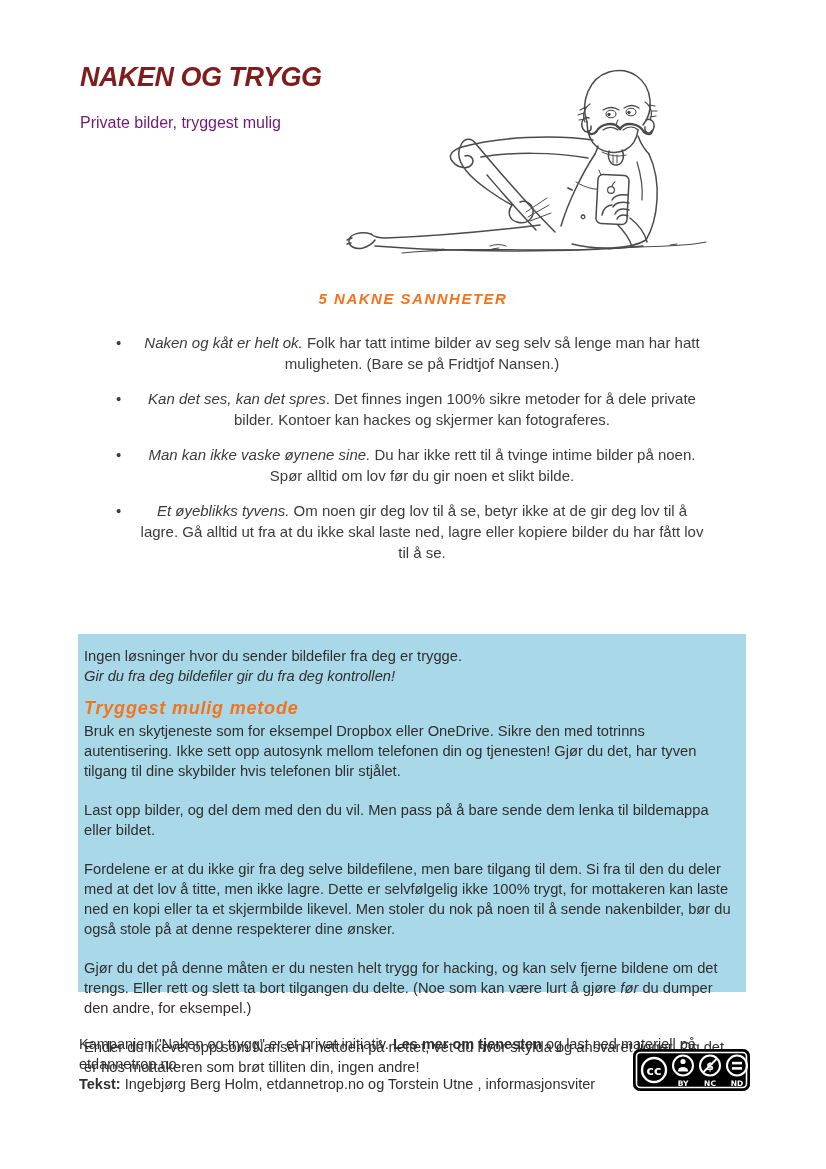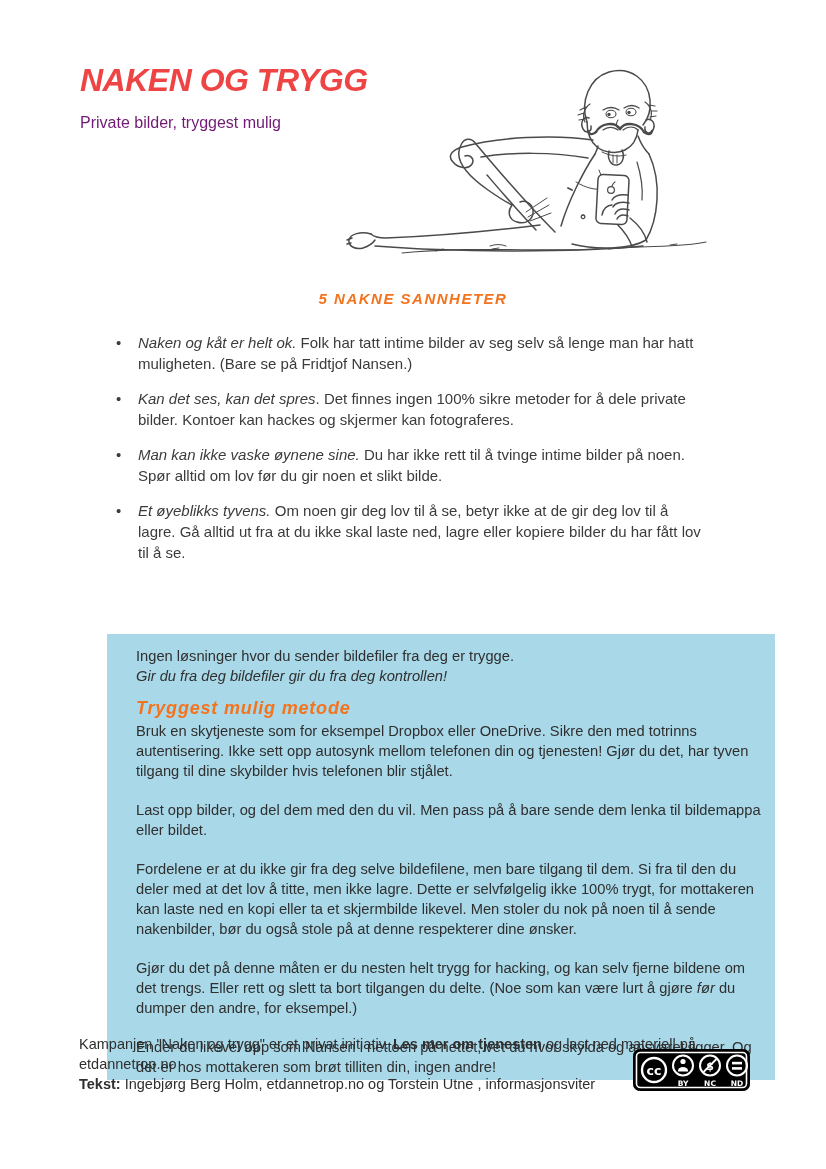--- a/index.html
+++ b/index.html
@@ -7,51 +7,51 @@
   .page {
     position:relative;
     width:826px; height:1169px;
     background:#ffffff;
     font-family:"Liberation Sans", sans-serif;
     color:#3b3b3b;
     overflow:hidden;
   }
   .title {
     position:absolute; left:80px; top:62px;
-    font-size:32px; font-weight:bold; font-style:italic;
-    letter-spacing:-0.5px; color:#ef4444; white-space:nowrap;
+    font-size:27px; font-weight:bold; font-style:italic;
+    letter-spacing:-0.5px; color:#7f1d1d; white-space:nowrap;
   }
   .subtitle {
     position:absolute; left:80px; top:114px;
     font-size:16px; color:#701a75;
   }
   .art {
     position:absolute; left:340px; top:62px;
   }
   .section-heading {
     position:absolute; left:79px; top:290px; width:668px;
     text-align:center; font-size:15px; font-weight:bold; font-style:italic;
     letter-spacing:1.5px; color:#f4731d;
   }
   .truths {
     position:absolute; left:79px; top:332px; width:650px;
     list-style:none;
   }
   .truths li {
     position:relative; margin-left:37px; padding-left:22px; width:590px;
-    font-size:15px; line-height:21px; margin-bottom:14px; color:#3b3b3b;
+    font-size:15px; line-height:21px; margin-bottom:14px; color:#3b3b3b;text-align:center;
   }
   .truths li::before {
     content:"•"; position:absolute; left:0; top:0; font-size:15px; color:#3b3b3b;
   }
   .lead { font-style:italic; }
   .infobox {
-    position:absolute; left:78px; top:634px; width:668px; height:446px;
-    background:#a9d8e8; padding:12px 14px 10px 29px;
-    font-size:14.7px; line-height:20px; color:#2f2f2f;margin-left:29px;
+    position:absolute; left:78px; top:634px; width:668px; height:358px;
+    background:#a9d8e8; padding:12px 14px 10px 6px;
+    font-size:14.7px; line-height:20px; color:#2f2f2f;
   }
   .infobox .intro { margin-bottom:12px; }
   .infobox .intro .it { font-style:italic; }
   .infobox h2 {
     font-size:18px; font-weight:bold; font-style:italic;
     letter-spacing:0.8px; color:#f4731d; margin:8px 0 3px 0;
   }
   .infobox p { margin:0 0 19px 0; }
   .infobox p:last-child { margin-bottom:0; }
   .infobox .em { font-style:italic; }

